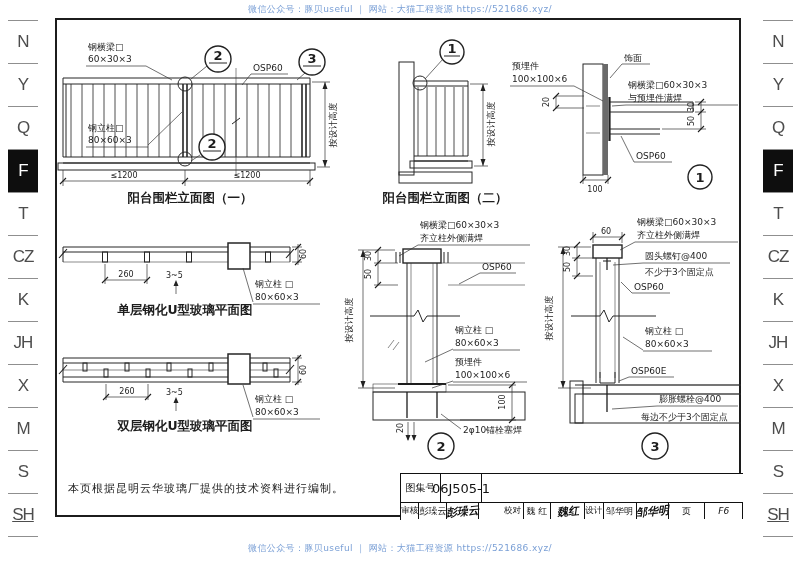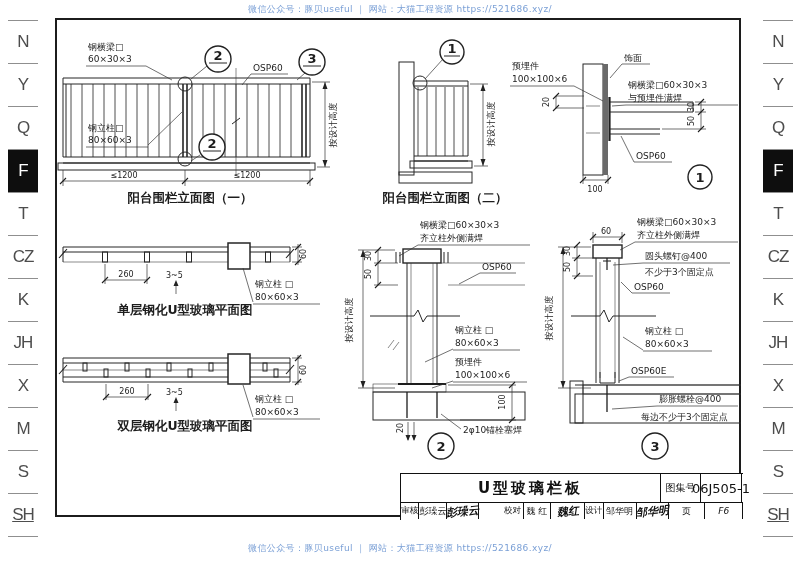--- a/index.html
+++ b/index.html
@@ -356,24 +356,24 @@
       <text x="631" y="374">OSP60E</text>
       <path class="dim" d="M629,377 H674 M629,377 L619,381"></path>
       <text x="659" y="402">膨胀螺栓@400</text>
       <path class="dim" d="M657,406 H738 M657,406 L612,409"></path>
       <text x="641" y="420">每边不少于3个固定点</text>
       <circle class="bub" cx="655" cy="446" r="13"></circle>
       <text class="cn" x="655" y="451">3</text>
     </g>
   </svg>
 
+  <div class="note">本页根据昆明云华玻璃厂提供的技术资料进行编制。</div>
 
   <div class="tb">
     <div class="r1">
-      <div class="cell t-title">U型玻璃栏板</div>
       <div class="cell t-al">图集号</div>
       <div class="cell t-an">06J505-1</div>
     </div>
     <div class="r2">
       <div class="cell w20 c-lab">审核</div>
       <div class="cell w30 c-name">彭璪云</div>
       <div class="cell w32">
           <span class="sig">彭璪云</span>
         </div>
       <div class="cell w23 c-lab">校对</div>

